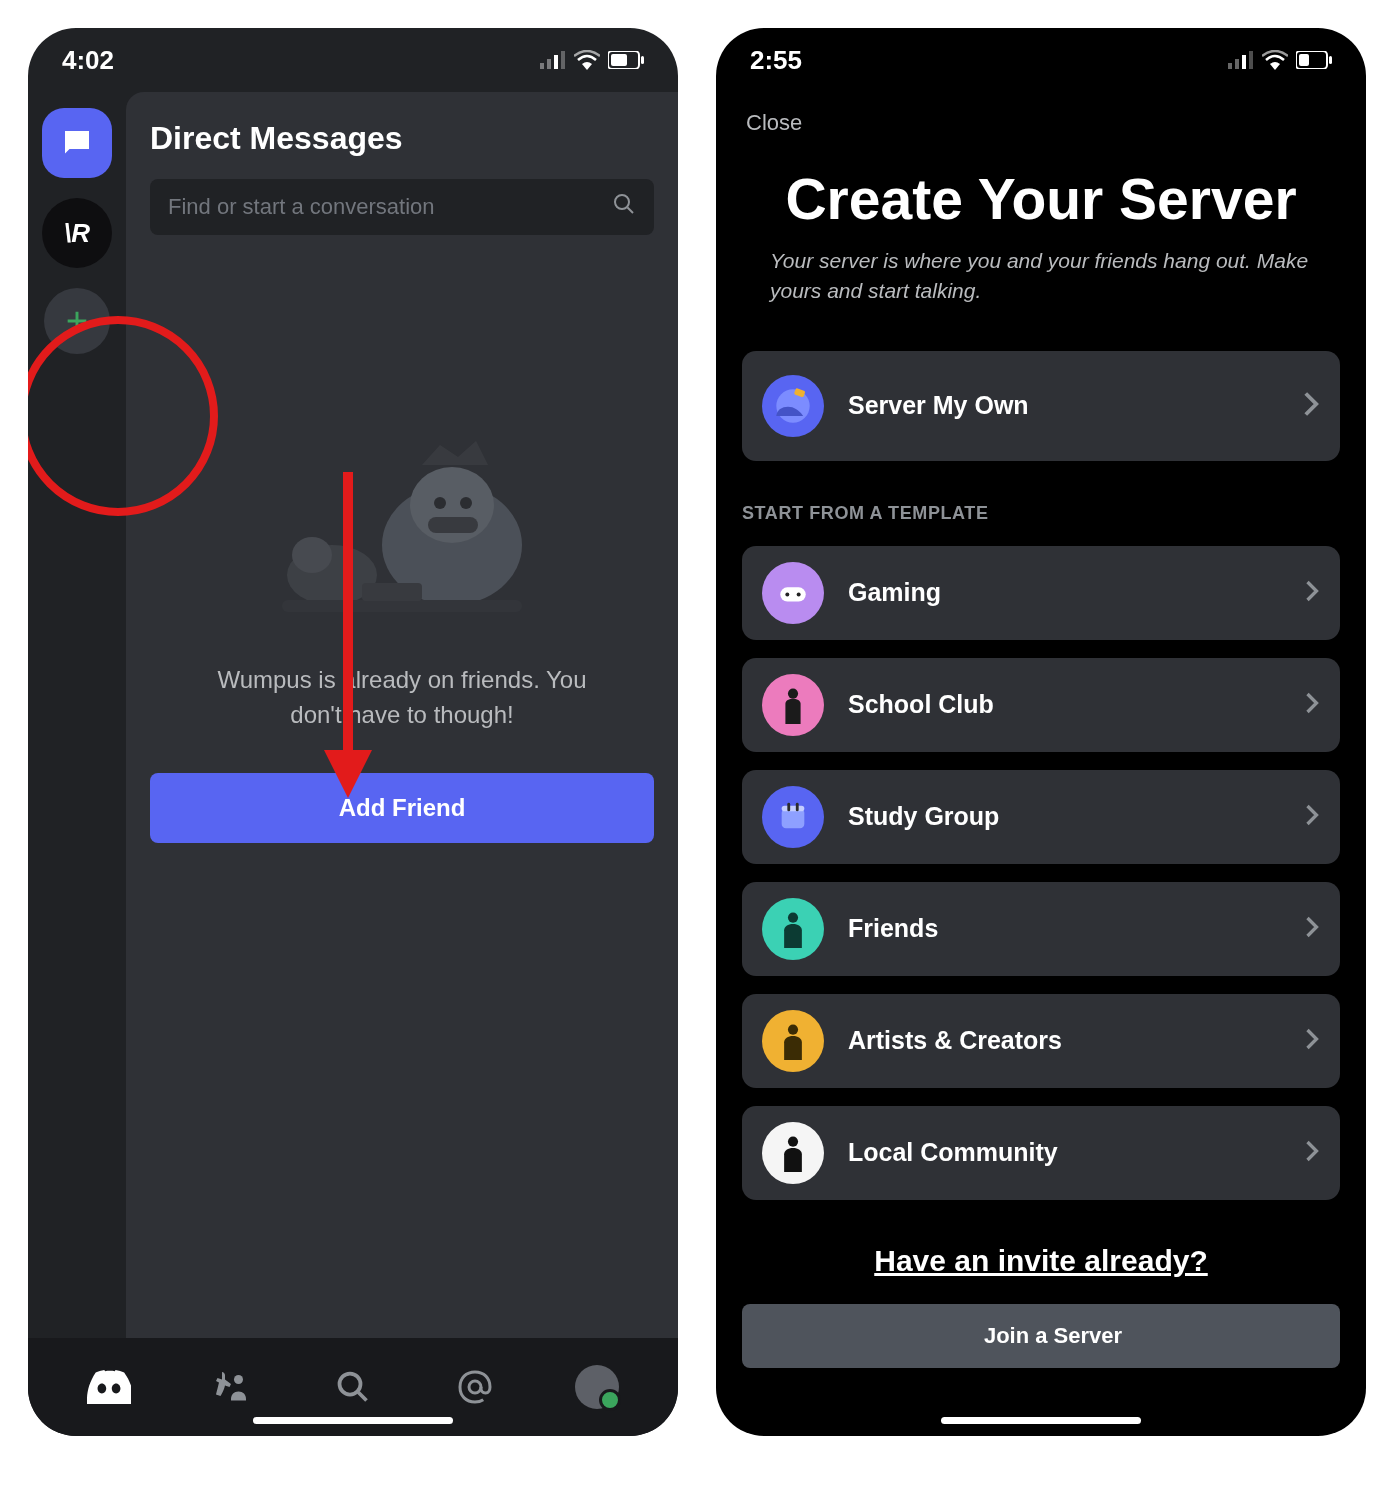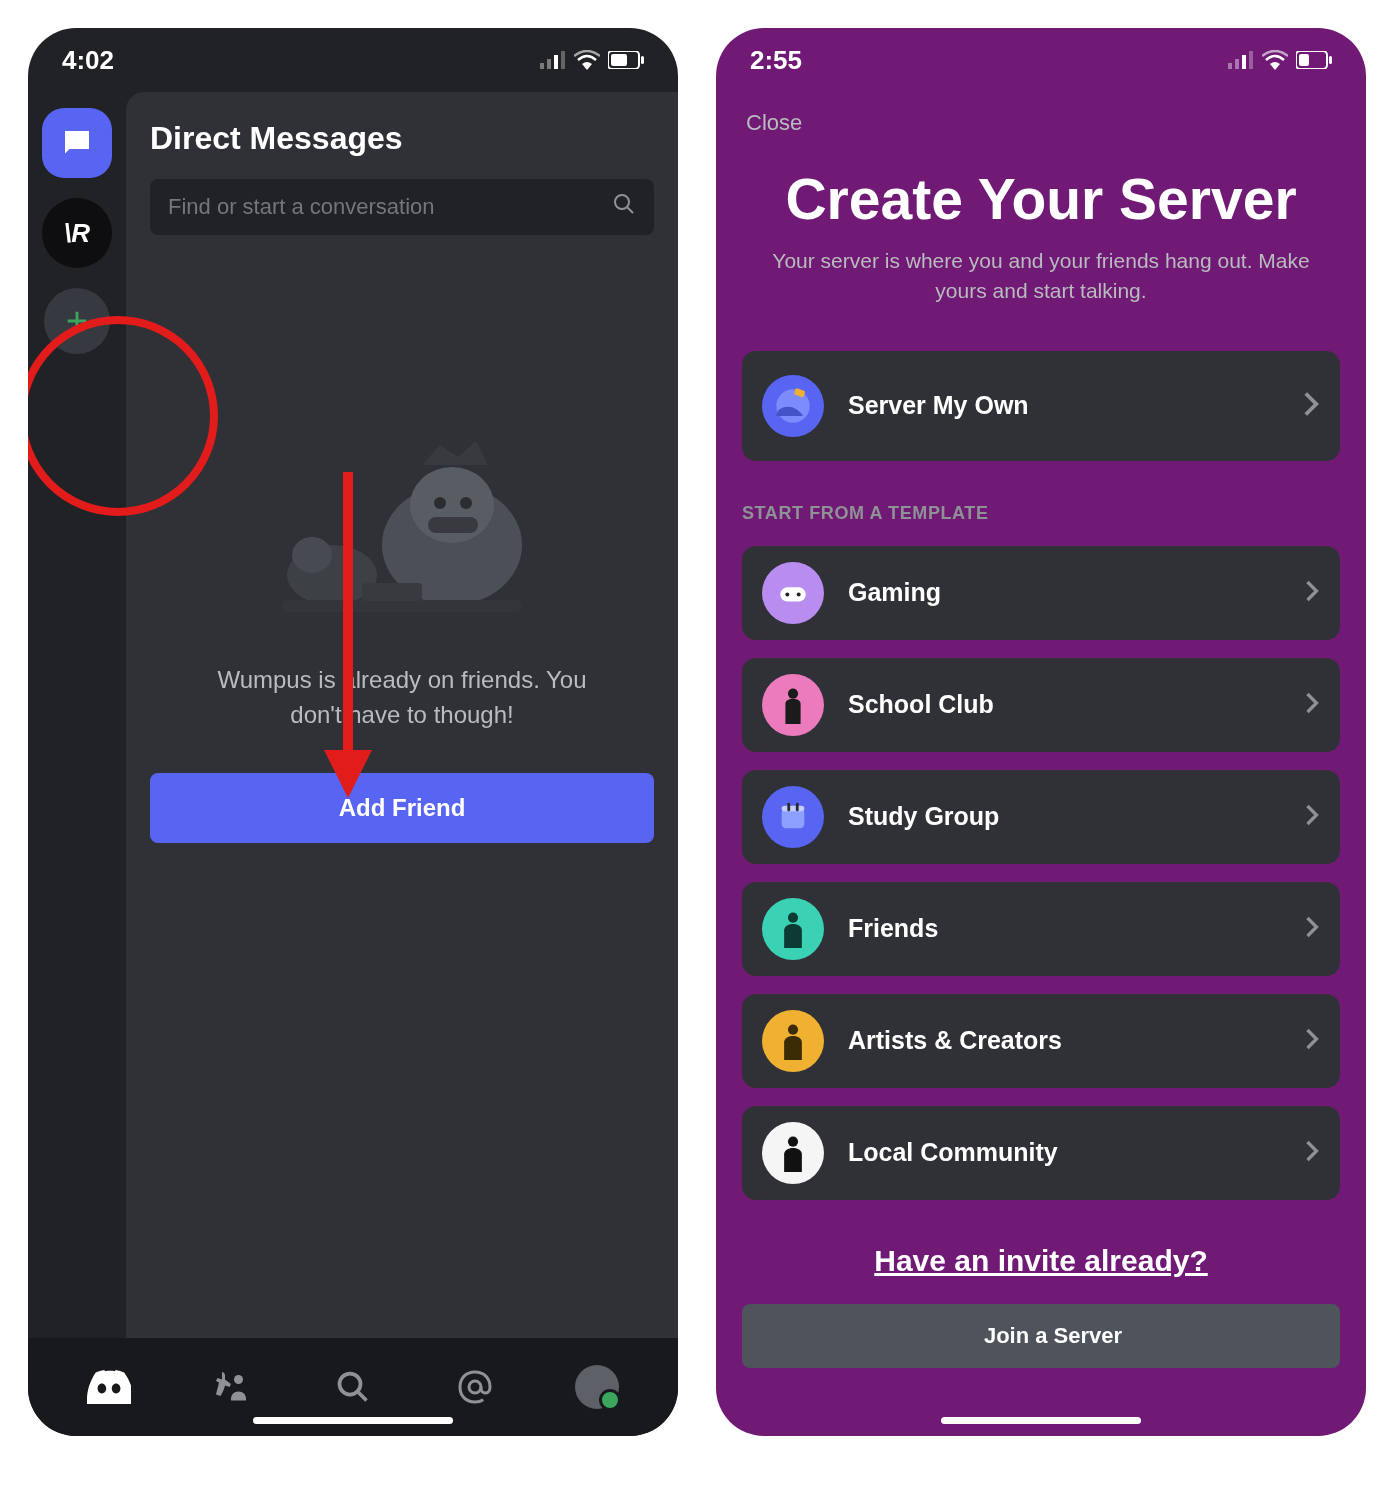--- a/index.html
+++ b/index.html
@@ -21,21 +21,21 @@
     color: #dcddde;
   }
   .phone-left {
     width: 650px;
     height: 1408px;
     background: #202225;
   }
   .phone-right {
     width: 650px;
     height: 1408px;
-    background: #701a75;
+    background: #000000;
   }
   
   .status-bar {
     height: 64px;
     display: flex;
     align-items: center;
     justify-content: space-between;
     padding: 0 34px;
     font-size: 26px;
     font-weight: 600;
@@ -177,23 +177,24 @@
     flex-direction: column;
     padding: 0 26px;
   }
   .close-row { padding: 18px 4px 8px 4px; }
   .close-link { color: #b9bbbe; font-size: 22px; background: none; border: none; cursor: pointer; }
   .cys-title {
     color: #fff; font-size: 57px; font-weight: 800;
     text-align: center; margin-top: 22px;
   }
   .cys-sub {
-    color: #b9bbbe; font-size: 21px; text-align: center;
+    color: #b9bbbe; font-size: 21px; text-align: left;
     margin-top: 14px; line-height: 1.45;
     padding: 0 28px;
+    font-style: italic;
   }
   .option-card {
     background: #2f3136;
     border-radius: 14px;
     height: 94px;
     display: flex;
     align-items: center;
     padding: 0 20px;
     margin-top: 18px;
     cursor: pointer;

